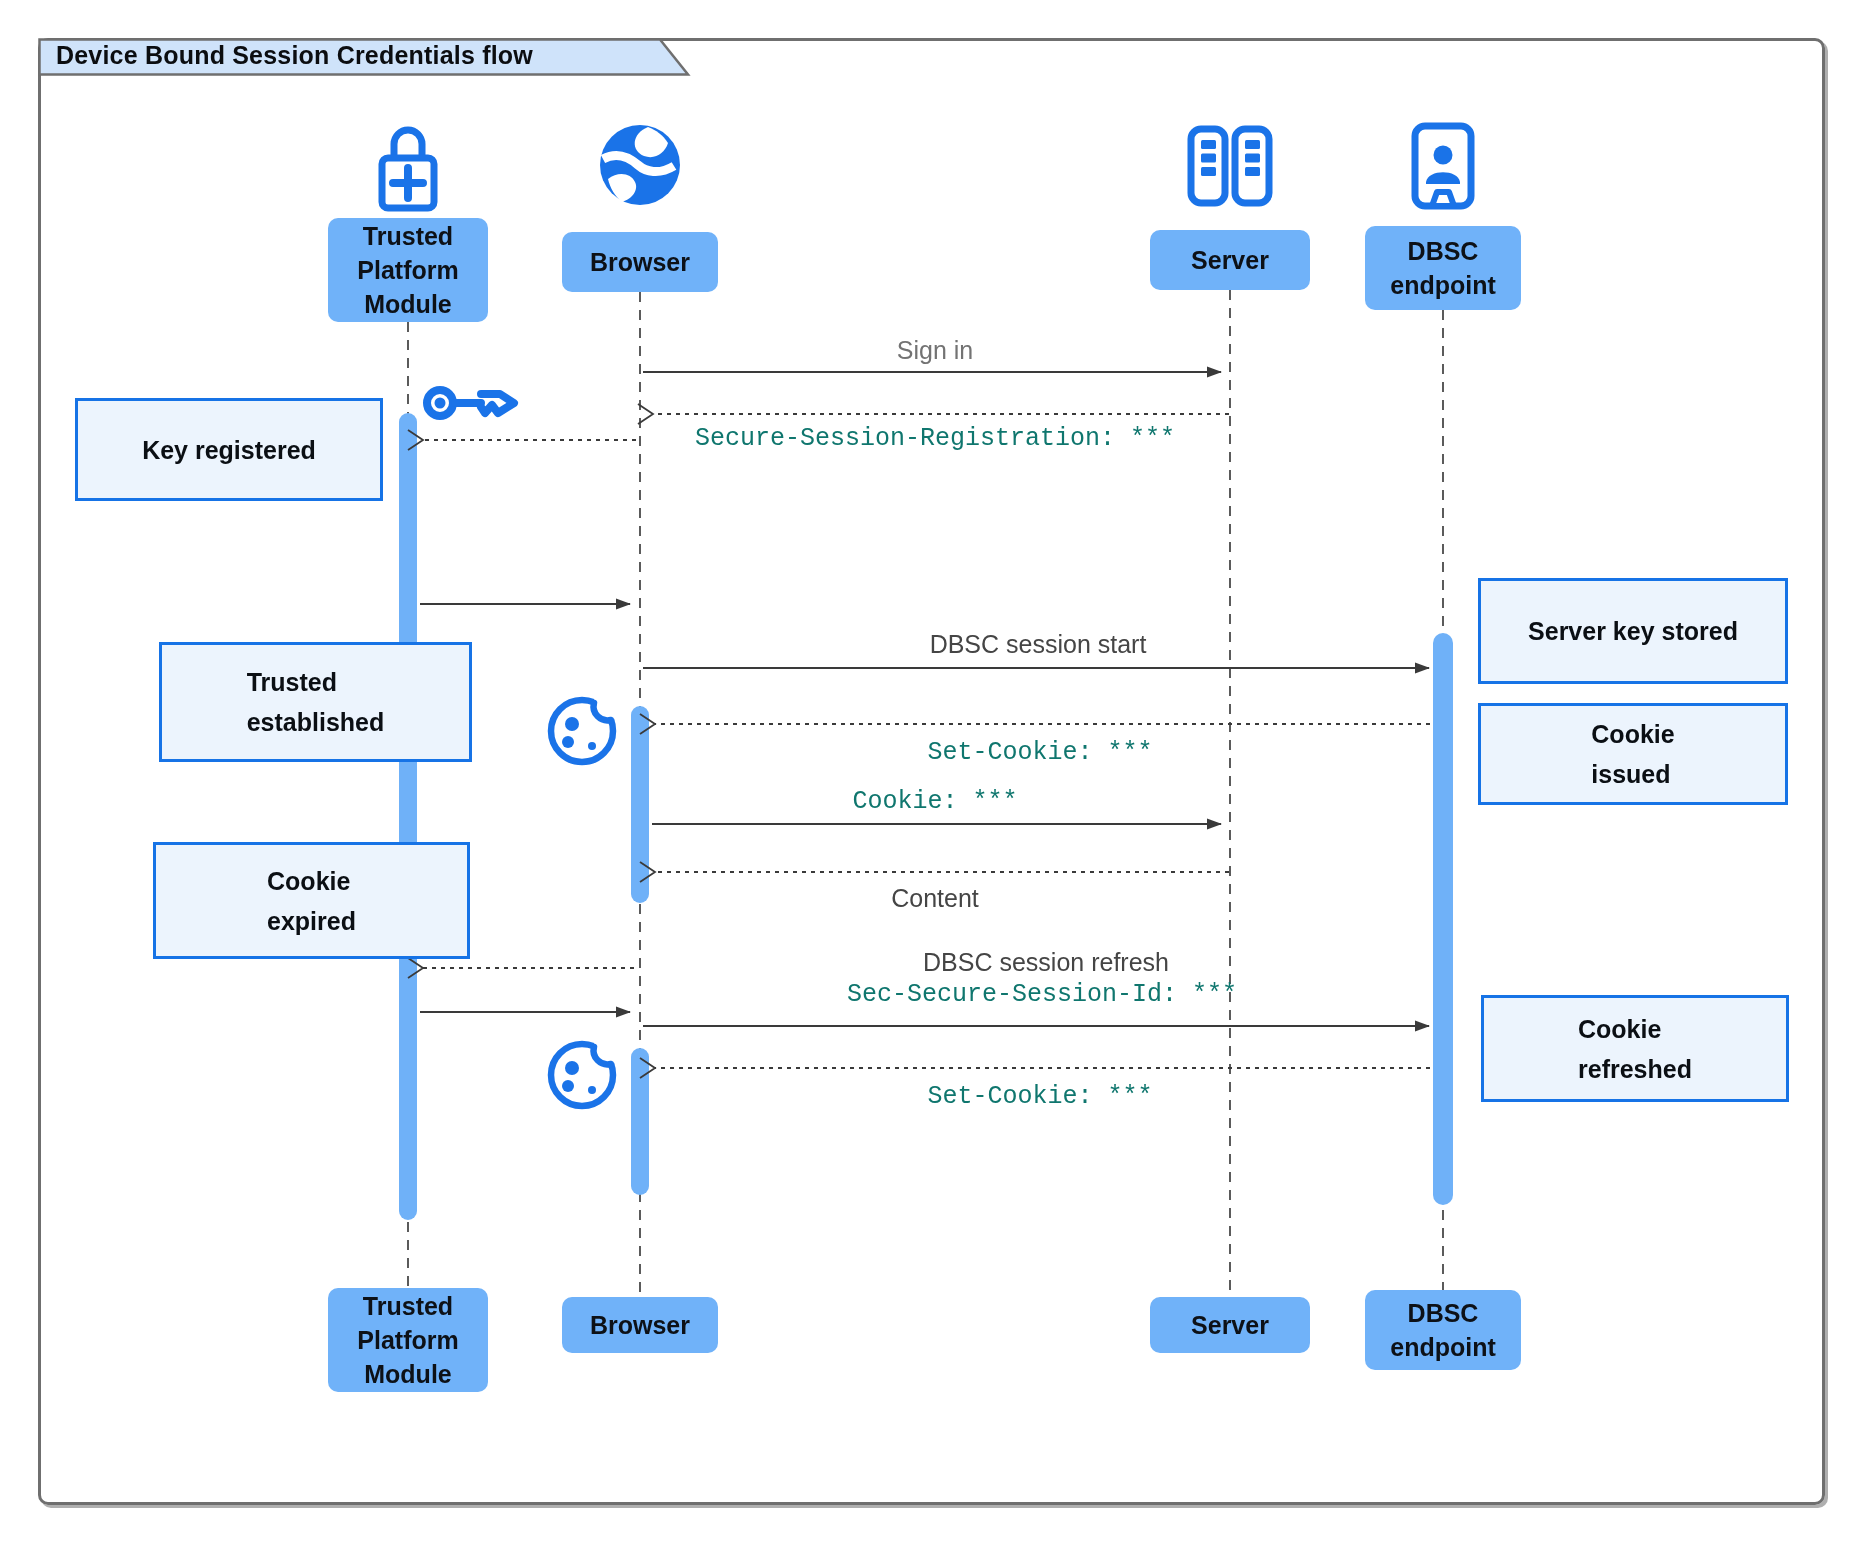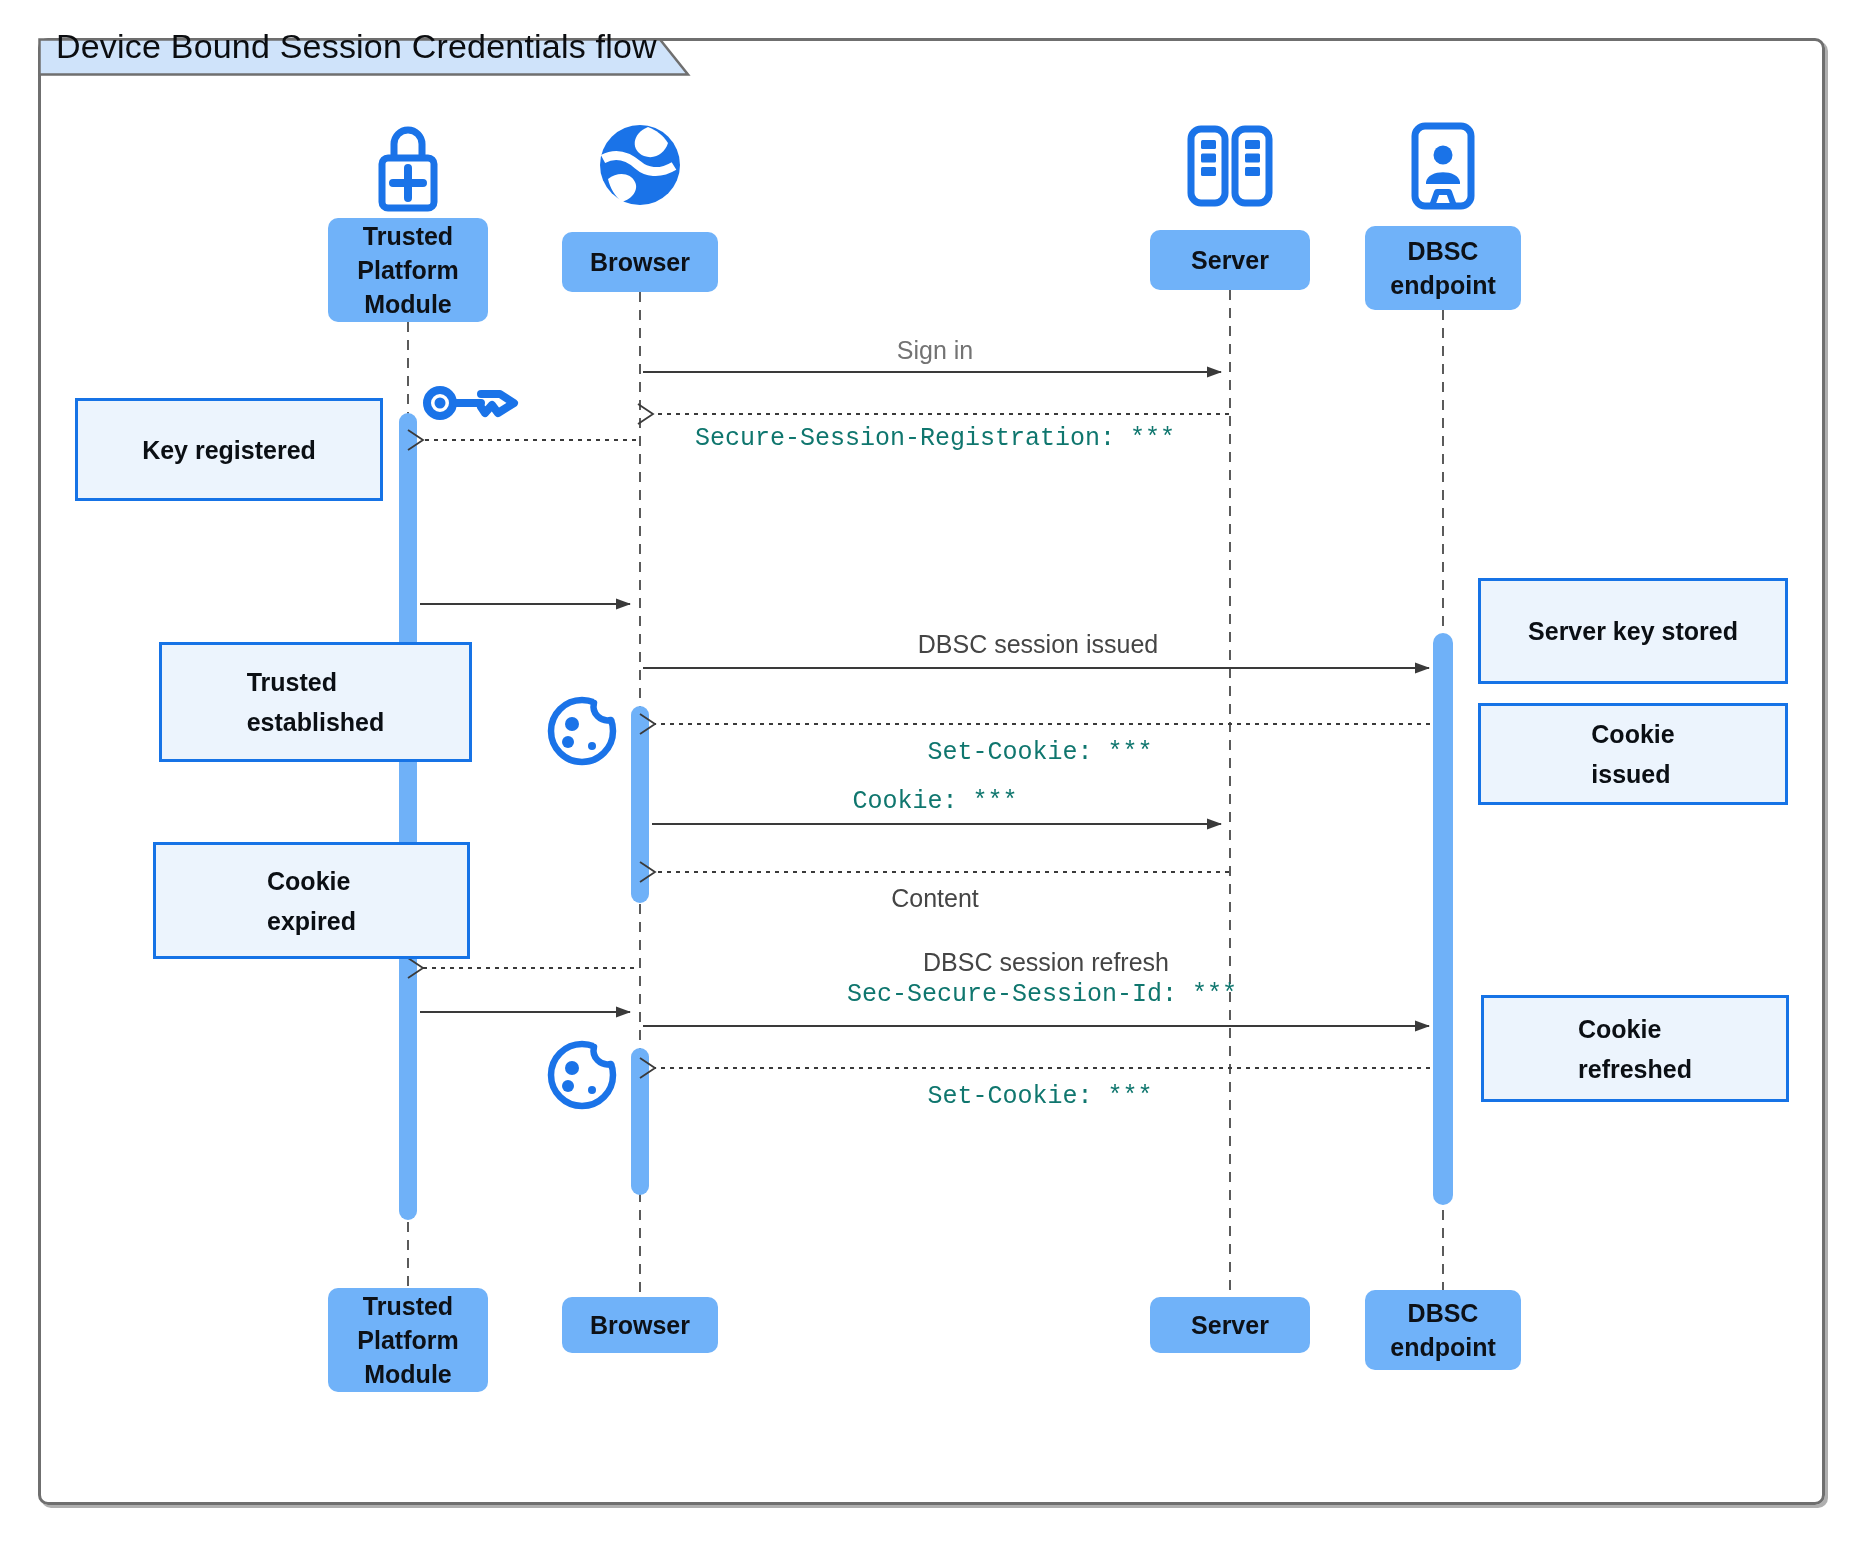--- a/index.html
+++ b/index.html
@@ -8,21 +8,21 @@
     --frame_border:#6f6f6f; --arrow:#3a3a3a; --text:#111417; --muted_label:#454545;
   }
   html,body{margin:0;padding:0;background:#fff;}
   body{width:1859px;height:1546px;font-family:"Liberation Sans",sans-serif;}
   .stage{position:relative;width:1859px;height:1546px;overflow:hidden;background:#fff;}
   .frame{position:absolute;left:38px;top:38px;width:1781px;height:1461px;
     border:3px solid var(--frame_border);border-radius:10px;
     box-shadow:3px 3px 0 rgba(110,110,110,.55);z-index:0;}
   svg.overlay{position:absolute;left:0;top:0;z-index:1;}
   .titlebar{position:absolute;left:38px;top:38px;z-index:4;}
-  .title-text{position:absolute;left:56px;top:27px;z-index:5;font-size:34px;font-weight:normal;
+  .title-text{position:absolute;left:56px;top:41px;z-index:5;font-size:25px;font-weight:bold;
     color:#0b0d10;letter-spacing:.2px;white-space:nowrap;}
   .actor-box{position:absolute;background:var(--actor_box);border-radius:10px;z-index:2;
     display:flex;align-items:center;justify-content:center;text-align:center;
     font-weight:bold;font-size:25px;line-height:34px;color:#0d1117;white-space:pre-line;}
   .note{position:absolute;background:var(--note_bg);border:3px solid var(--note_border);z-index:3;
     display:flex;align-items:center;justify-content:center;text-align:left;
     font-weight:bold;font-size:25px;line-height:40px;color:#0b0f14;white-space:pre-line;}
   .msg{position:absolute;transform:translateX(-50%);white-space:nowrap;z-index:2;
     font-size:25px;color:var(--muted_label);}
   .msg.mono{font-family:Liberation Mono, monospace;color:#0f766e;}
@@ -159,21 +159,21 @@
   <div class="note" style="left:153px;top:842px;width:311px;height:111px">Cookie
 expired</div>
   <div class="note" style="left:1478px;top:578px;width:304px;height:100px">Server key stored</div>
   <div class="note" style="left:1478px;top:703px;width:304px;height:96px">Cookie
 issued</div>
   <div class="note" style="left:1481px;top:995px;width:302px;height:101px">Cookie
 refreshed</div>
 
   <div class="msg dark" style="left:935px;top:336px">Sign in</div>
   <div class="msg mono" style="left:935px;top:424px">Secure-Session-Registration: ***</div>
-  <div class="msg" style="left:1038px;top:630px">DBSC session issued</div>
+  <div class="msg" style="left:1038px;top:630px">DBSC session start</div>
   <div class="msg mono" style="left:1040px;top:738px">Set-Cookie: ***</div>
   <div class="msg mono" style="left:935px;top:787px">Cookie: ***</div>
   <div class="msg" style="left:935px;top:884px">Content</div>
   <div class="msg" style="left:1046px;top:948px">DBSC session refresh</div>
   <div class="msg mono" style="left:1042px;top:980px">Sec-Secure-Session-Id: ***</div>
   <div class="msg mono" style="left:1040px;top:1082px">Set-Cookie: ***</div>
 
 </div>
 
 </body></html>

